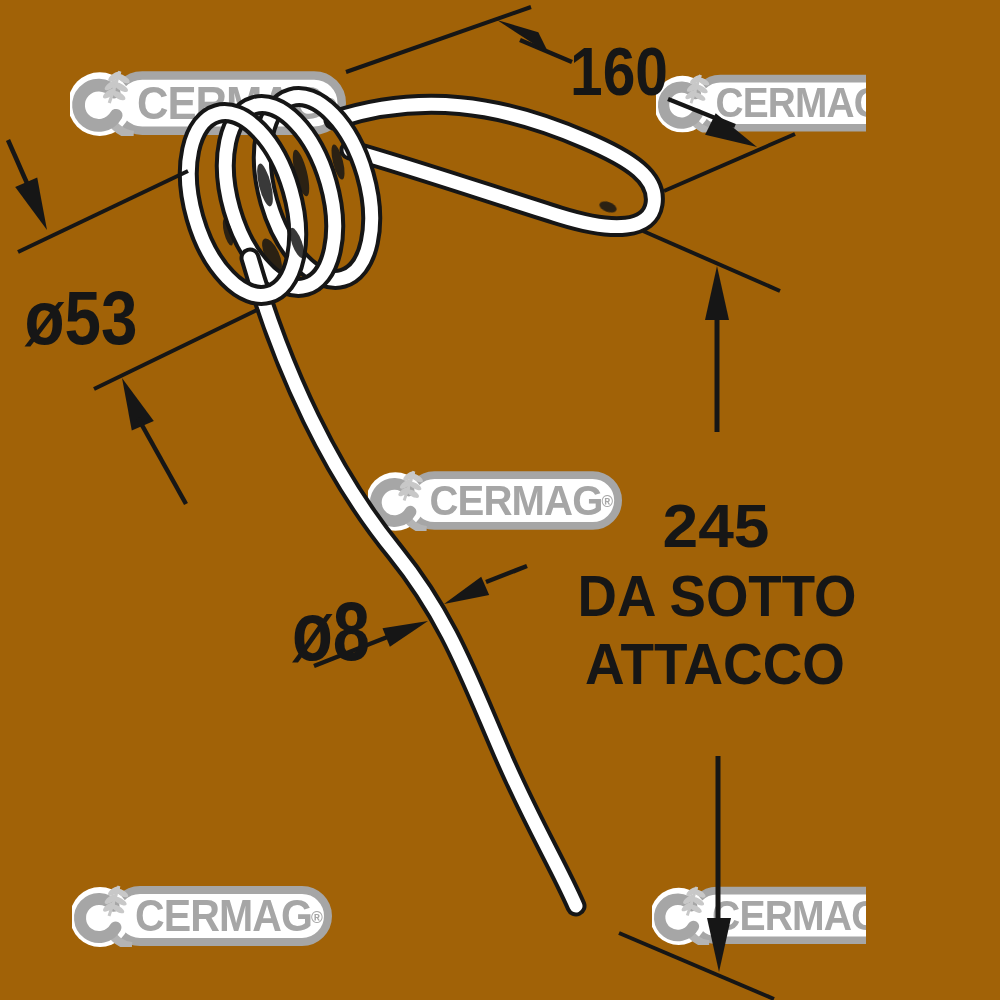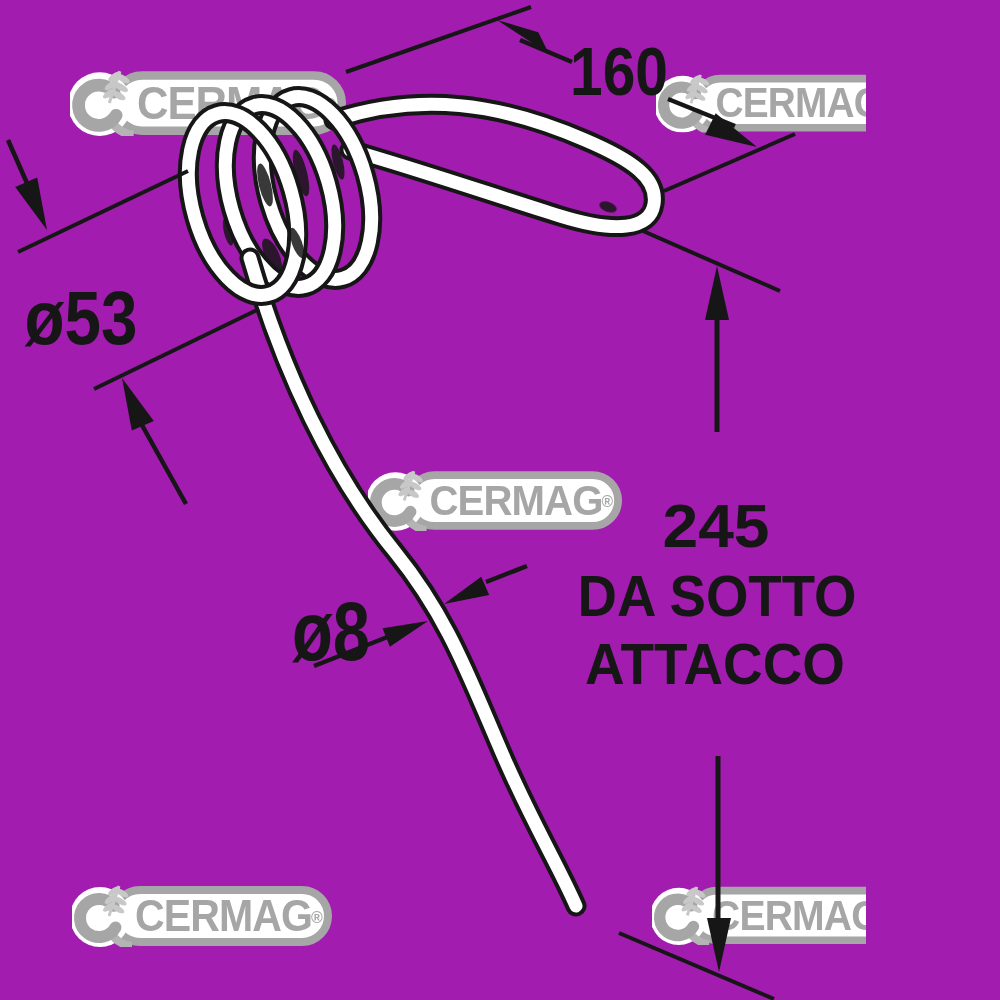--- a/index.html
+++ b/index.html
@@ -1,19 +1,19 @@
 <!DOCTYPE html>
 <html><head>
 <meta charset="utf-8">
 <style>
   html,body{margin:0;padding:0;background:#ffffff;}
   .stage{
     position:relative;
     width:1000px;height:1000px;
-    background:#a21caf;
+    background:#a16207;
     overflow:hidden;
     font-family:"Liberation Sans", sans-serif;
   }
   .stage svg{position:absolute;left:0;top:0;}
   text{
     font-family:"Liberation Sans", sans-serif;
     font-weight:bold;
     fill:#161616;
   }
   .logo-text{

